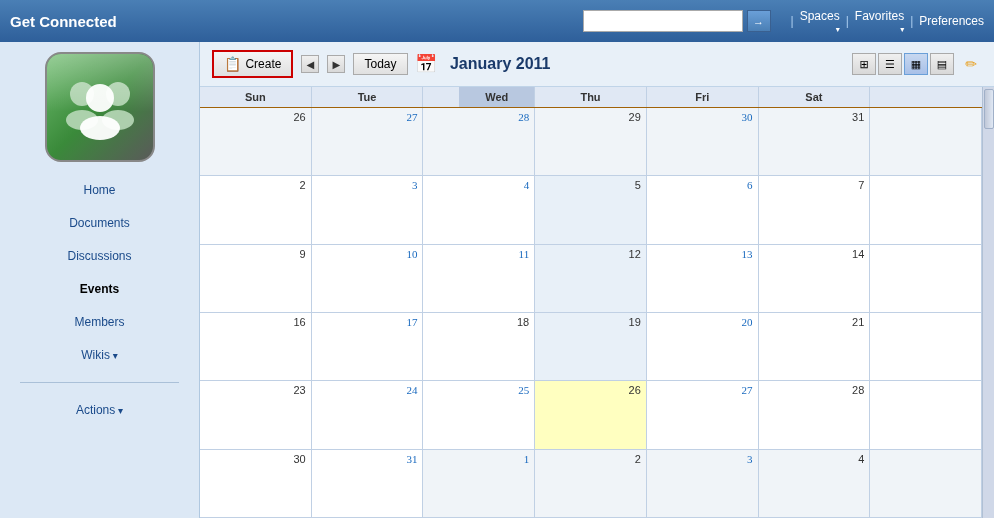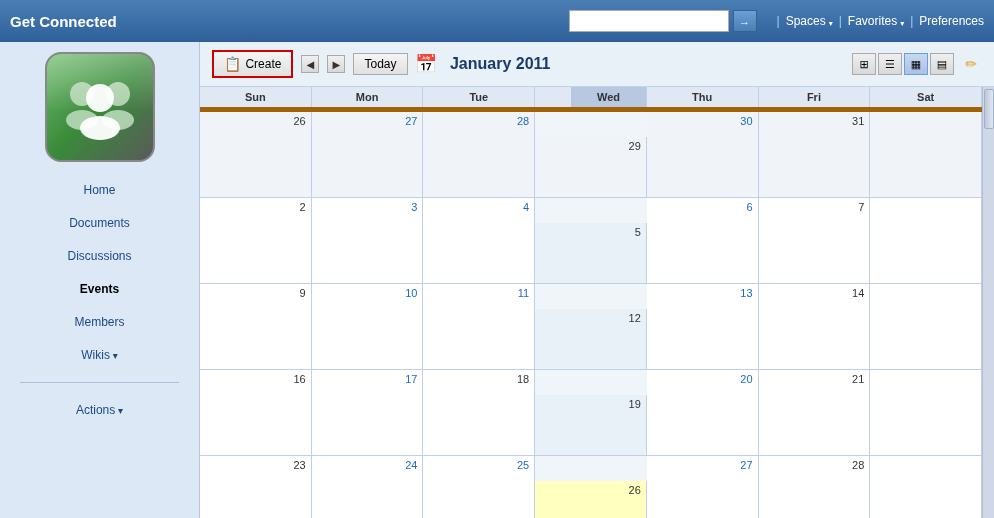--- a/index.html
+++ b/index.html
@@ -58,20 +58,21 @@
       color: #aaccee;
       margin: 0 4px;
     }
     #topbar .nav-link {
       color: white;
       cursor: pointer;
       text-decoration: none;
       display: flex;
       align-items: flex-end;
       gap: 2px;
+      flex-direction: column;
     }
     .dropdown-arrow {
       font-size: 8px;
       margin-left: 1px;
     }
 
     
     #main-layout {
       display: flex;
       height: calc(518px - 42px);
@@ -251,21 +252,21 @@
       flex: 1;
       display: flex;
       flex-direction: column;
       overflow: hidden;
     }
 
     .cal-header-row {
       display: grid;
       grid-template-columns: repeat(7, 1fr);
       background: #e0e8f4;
-      border-bottom: 5px solid #a16207;
+      border-bottom: 1px solid #a16207;
     }
     .cal-header-cell {
       text-align: center;
       padding: 4px 0;
       font-size: 11px;
       font-weight: bold;
       color: #333;
       border-right: 1px solid #c0d0e4;
     }
     .cal-header-cell.today-col {
@@ -287,37 +288,37 @@
     .cal-cell {
       border-right: 1px solid #c0d0e4;
       padding: 3px 5px;
       background: white;
       vertical-align: top;
       min-height: 60px;
       position: relative;
     }
     .cal-cell.today-col-cell {
       background: #e8f0f8;
-      margin-top: 25px;
     }
     .cal-cell.today-highlight {
       background: #ffffc0;
     }
     .cal-cell.other-month {
       background: #f0f4f8;
     }
     .cal-day-num {
       font-size: 11px;
       color: #333;
       text-align: right;
       display: block;
     }
     .cal-day-num.clickable {
       color: #1a6abf;
       cursor: pointer;
+      font-family: Liberation Serif, serif;
     }
 
     
     #content-wrapper {
       display: flex;
       flex: 1;
       overflow: hidden;
     }
     .scroll-track {
       width: 12px;
@@ -407,21 +408,20 @@
         <div class="view-btn" title="View 4">▤</div>
         <div class="edit-icon-btn">✏</div>
       </div>
     </div>
 
     <div id="content-wrapper">
       <div id="calendar">
 
         <div class="cal-header-row">
           <div class="cal-header-cell">Sun</div>
-          <div class="cal-header-cell">Mon</div>
           <div class="cal-header-cell">Tue</div>
           <div class="cal-header-cell today-col">Wed</div>
           <div class="cal-header-cell">Thu</div>
           <div class="cal-header-cell">Fri</div>
           <div class="cal-header-cell">Sat</div>
         </div>
 
         <div class="cal-body">
 
           <div class="cal-week">

